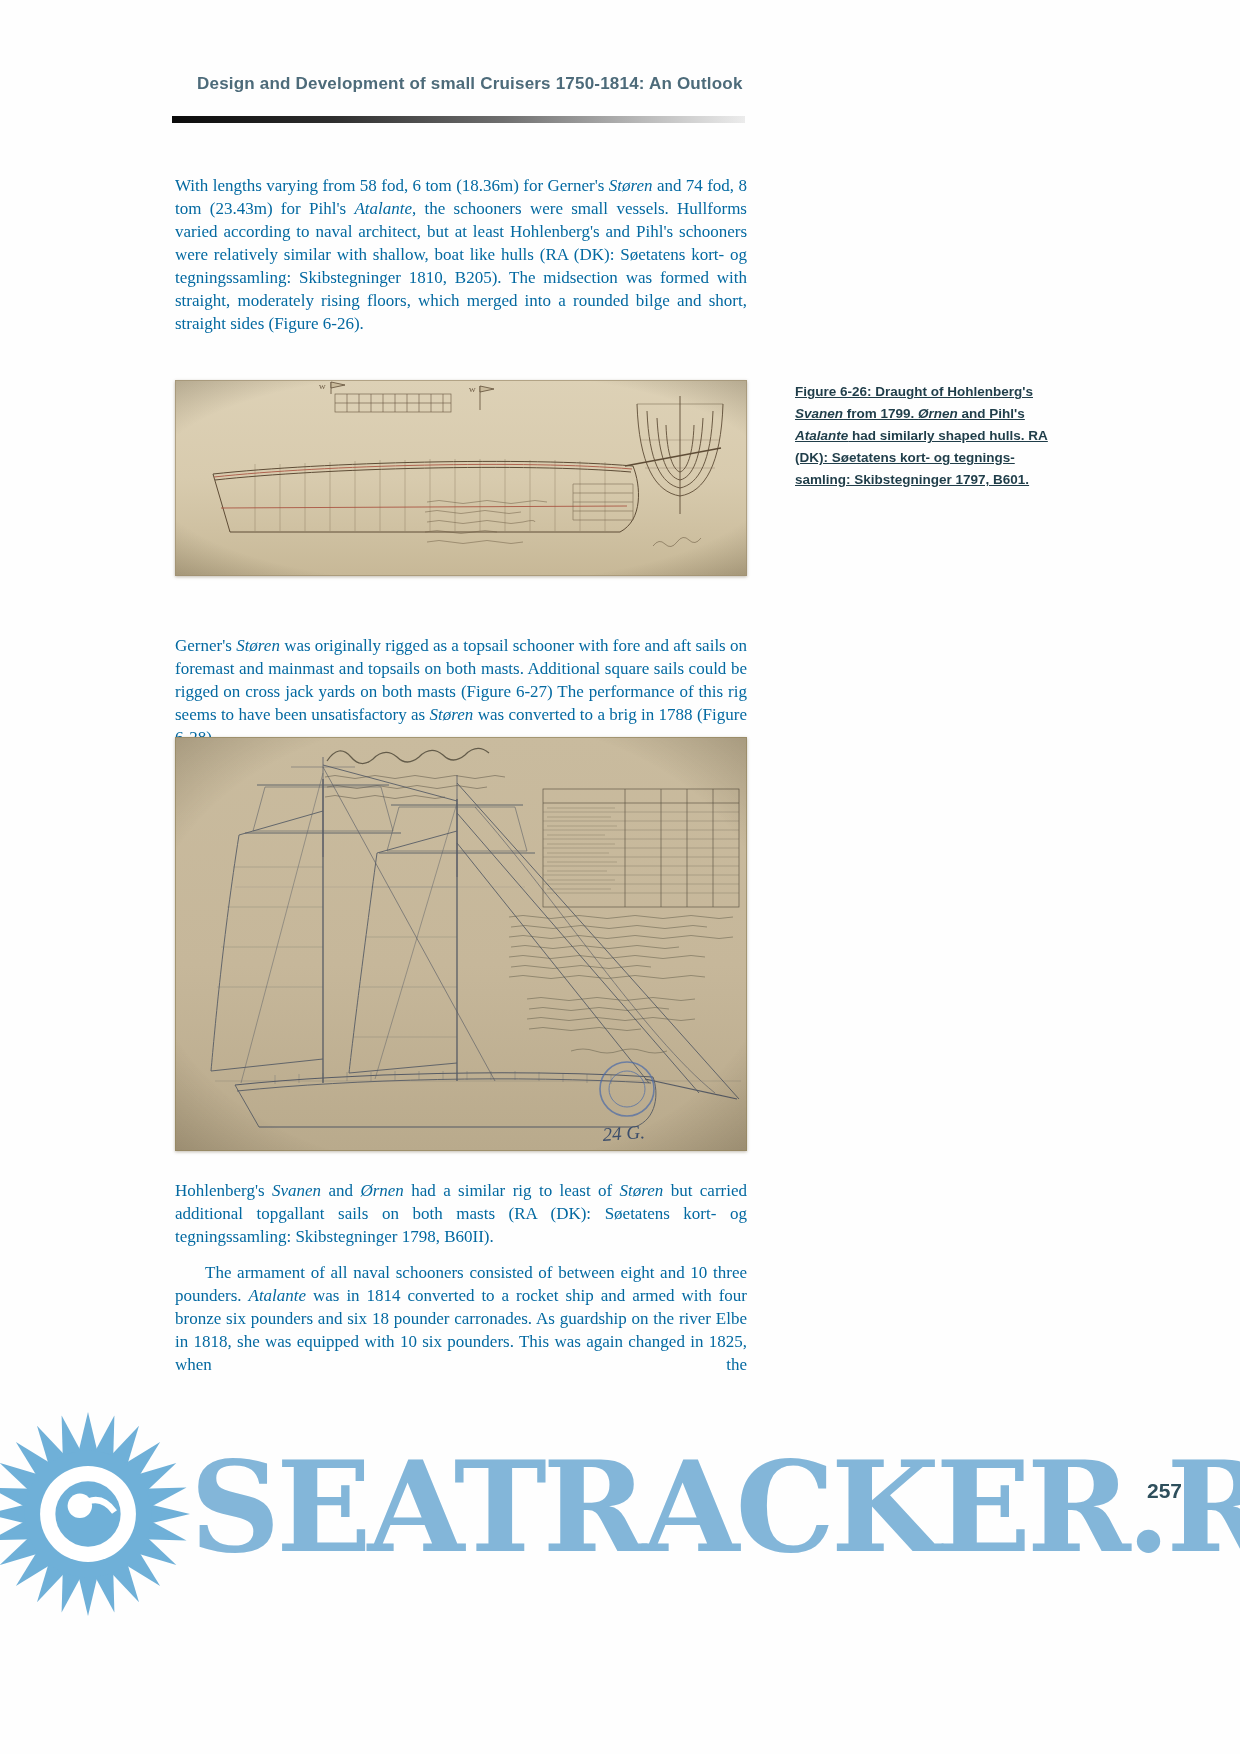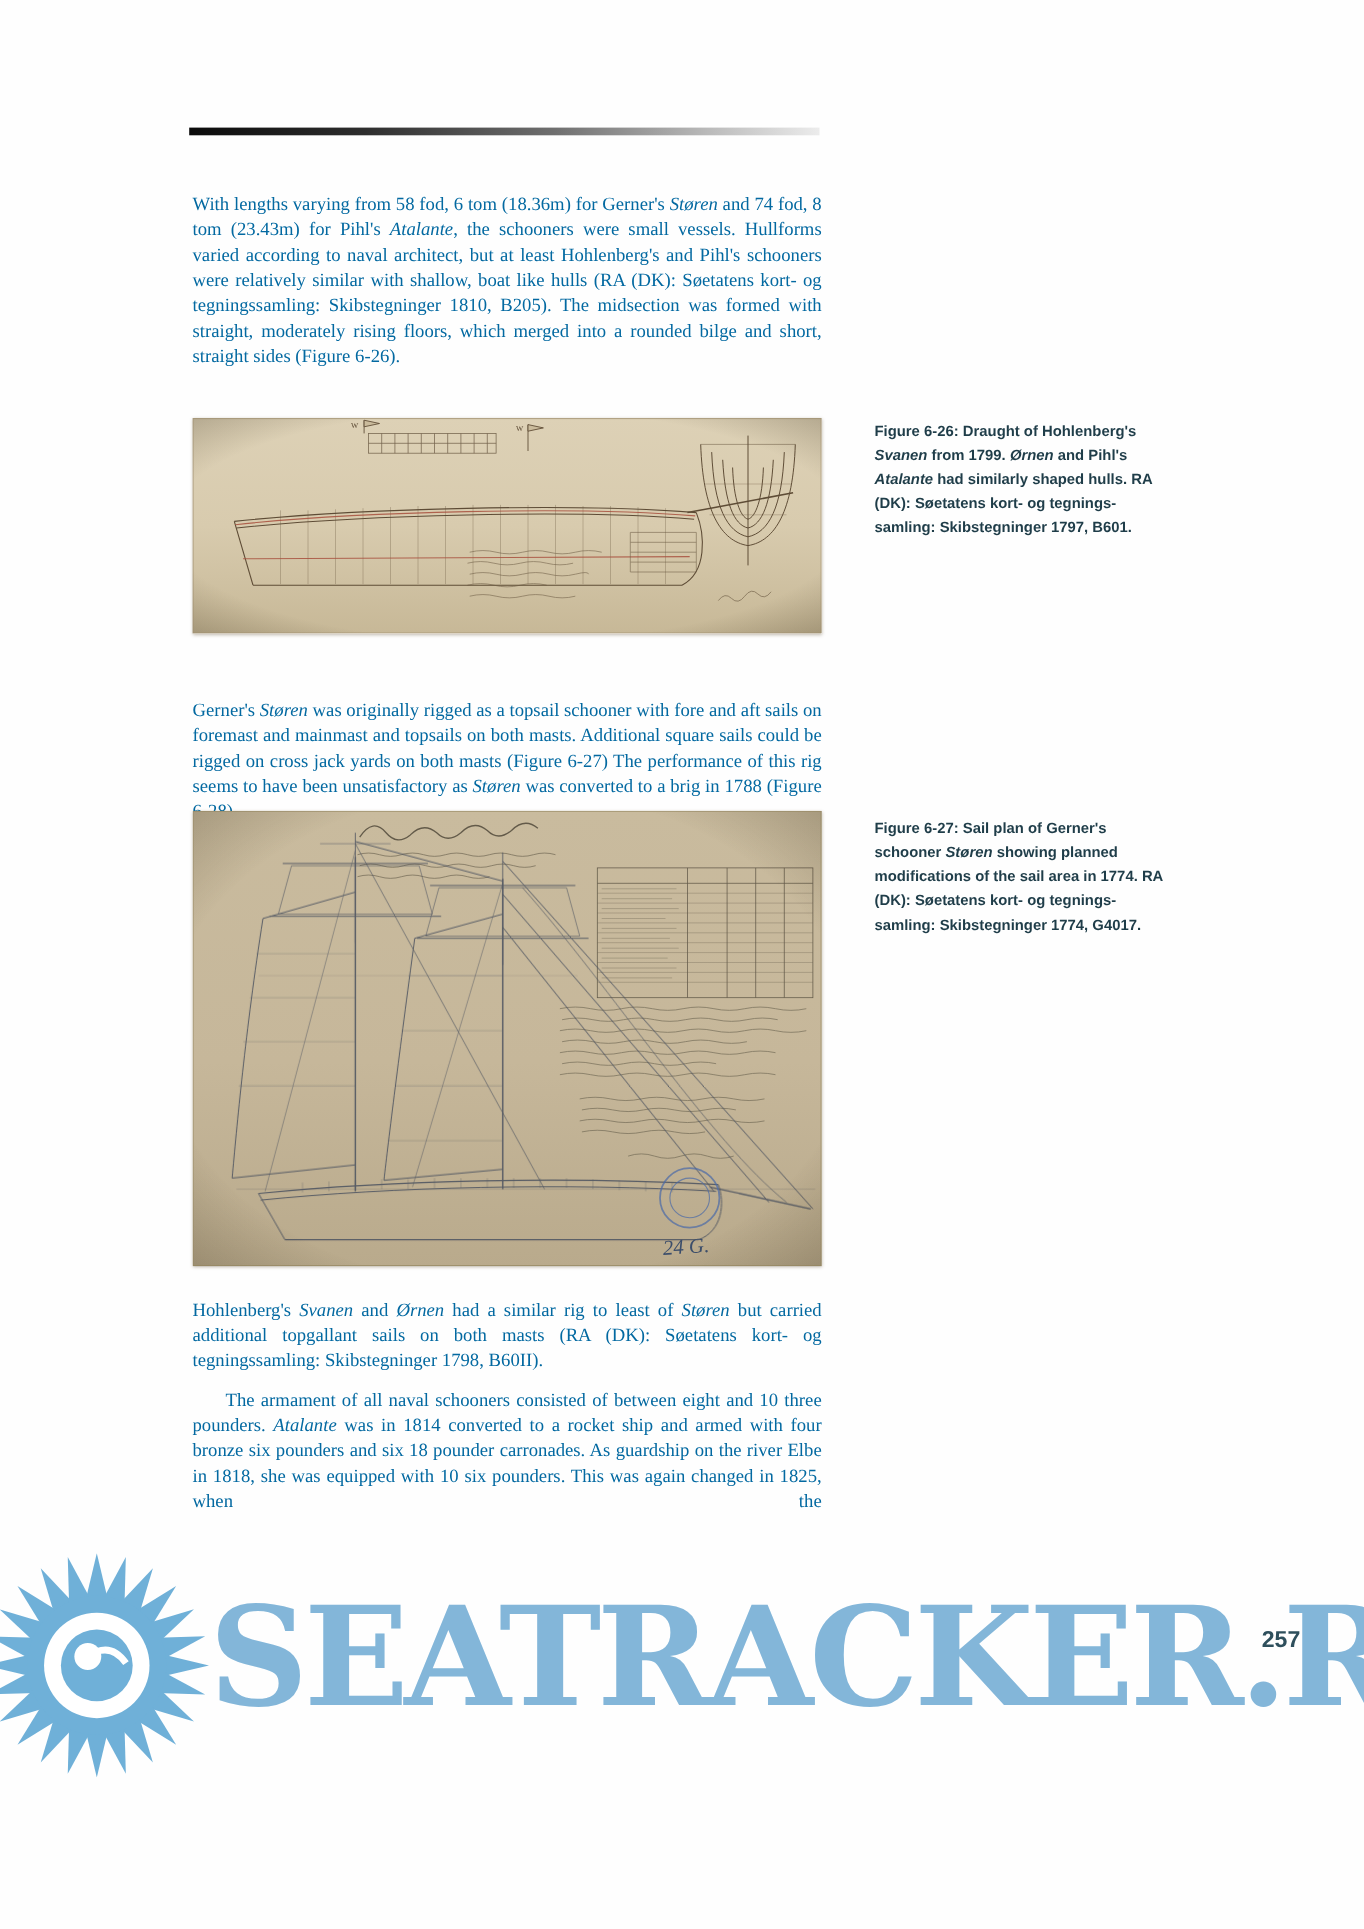--- a/index.html
+++ b/index.html
@@ -32,21 +32,21 @@
     box-shadow:0 1px 3px rgba(80,60,30,0.35);
   }
   #fig26 { top:380px; height:196px; }
   #fig27 { top:737px; height:414px; }
   .figure svg { display:block; width:100%; height:100%; }
   .caption {
     position:absolute; left:795px; width:266px;
     font-family:"Liberation Sans", sans-serif; font-weight:bold;
     font-size:13.5px; line-height:22px; color:#1f3d49;
   }
-  #cap26 { top:381px; }
+  #cap26 { top:381px;text-decoration:underline; }
   #cap27 { top:742px; }
   .page-number {
     position:absolute; left:1147px; top:1479px; z-index:6;
     font-family:"Liberation Sans", sans-serif; font-weight:bold;
     font-size:21px; color:#2e4f5c;
   }
   .watermark { position:absolute; left:0; top:1406px; width:1240px; height:260px; z-index:4; }
   .wm-text {
     position:absolute; left:190px; top:36px;
     font-family:"DejaVu Serif", "Liberation Serif", serif; font-weight:bold;
@@ -54,20 +54,21 @@
     color:#7db3d8; opacity:0.95;
   }
   .sun { position:absolute; left:-14px; top:6px; width:204px; height:204px; }
   .sun svg { display:block; width:100%; height:100%; }
 </style>
 </head>
 <body>
 
 <div class="page">
 
+  <div class="header-title">Design and Development of small Cruisers 1750-1814: An Outlook</div>
   <div class="header-rule"></div>
 
   <p class="body-par" id="p1"><span>With lengths varying from 58 fod, 6 tom (18.36m) for Gerner's </span><i>Støren</i><span> and 74 fod, 8 tom (23.43m) for Pihl's </span><i>Atalante</i><span>, the schooners were small vessels. Hullforms varied according to naval architect, but at least Hohlenberg's and Pihl's schooners were relatively similar with shallow, boat like hulls (RA (DK): Søetatens kort- og tegningssamling: Skibstegninger 1810, B205). The midsection was formed with straight, moderately rising floors, which merged into a rounded bilge and short, straight sides (Figure 6-26).</span></p>
 
   <div class="figure" id="fig26">
     <svg viewBox="0 0 572 196" preserveAspectRatio="none">
       <defs>
         <linearGradient id="g26" x1="0" y1="0" x2="0" y2="1">
           <stop offset="0" stop-color="#ddd1b6"></stop>
           <stop offset="0.5" stop-color="#d8cbae"></stop>
@@ -323,21 +324,20 @@
         <circle cx="452" cy="352" r="27" stroke-width="1.6"></circle>
         <circle cx="452" cy="352" r="18" stroke-width="1"></circle>
       </g>
       <text x="428" y="404" font-size="19" font-style="italic" fill="#3c4e6b" font-family="Liberation Serif, serif" transform="rotate(-4 428 404)">24 G.</text>
 
       <rect width="572" height="414" fill="url(#vig27)"></rect>
       <rect x="0.5" y="0.5" width="571" height="413" fill="none" stroke="#94865f" stroke-width="1" opacity="0.7"></rect>
     </svg>
   </div>
 
-  <p class="caption" id="cap27"><span>Figure 6-27: Sail plan of Gerner's schooner </span><i>Støren</i><span> showing planned modifications of the sail area in 1774. RA (DK): Søetatens kort- og tegnings-samling: Skibstegninger 1774, G4017.</span></p>
 
   <p class="body-par" id="p3"><span>Hohlenberg's </span><i>Svanen</i><span> and </span><i>Ørnen</i><span> had a similar rig to least of </span><i>Støren</i><span> but carried additional topgallant sails on both masts (RA (DK): Søetatens kort- og tegningssamling: Skibstegninger 1798, B60II).</span></p>
   <p class="body-par" id="p4"><span>The armament of all naval schooners consisted of between eight and 10 three pounders. </span><i>Atalante</i><span> was in 1814 converted to a rocket ship and armed with four bronze six pounders and six 18 pounder carronades. As guardship on the river Elbe in 1818, she was equipped with 10 six pounders. This was again changed in 1825, when the</span></p>
 
   <div class="page-number">257</div>
 
   <div class="watermark">
     <div class="sun">
       <svg viewBox="0 0 200 200">
         <defs>

